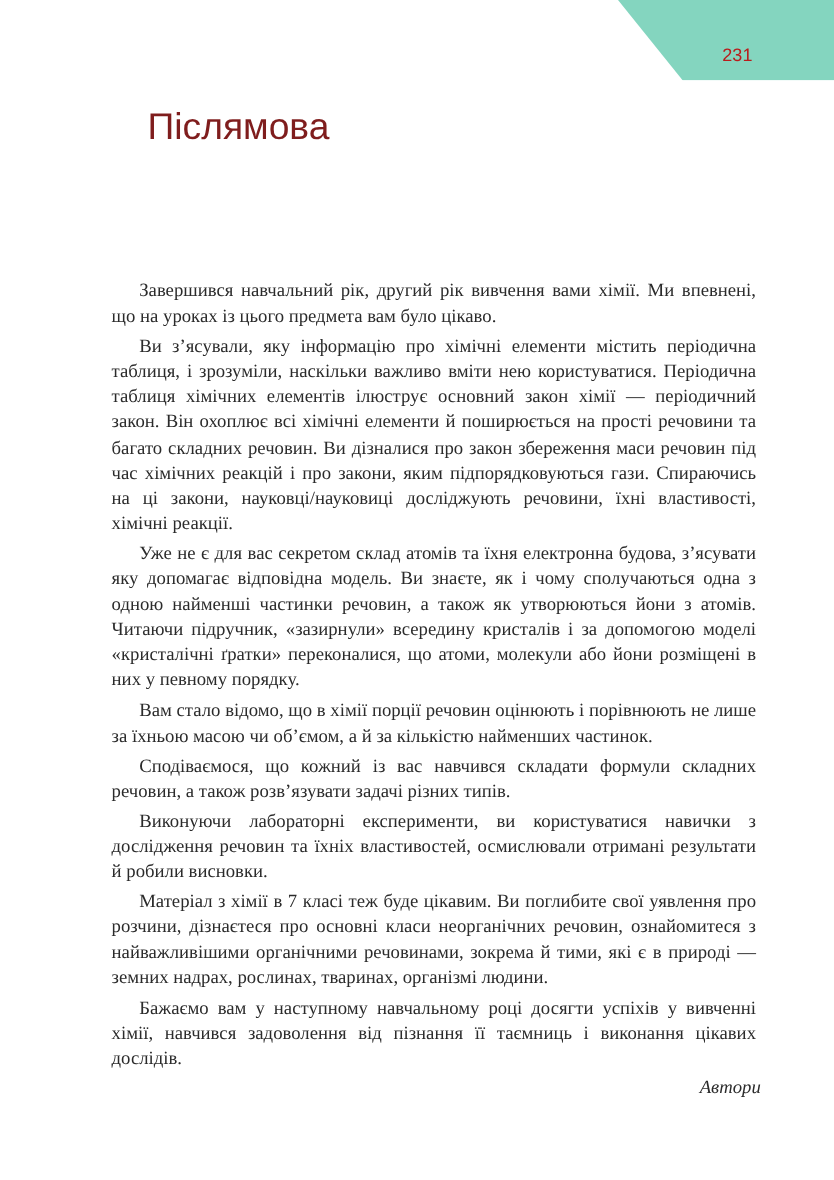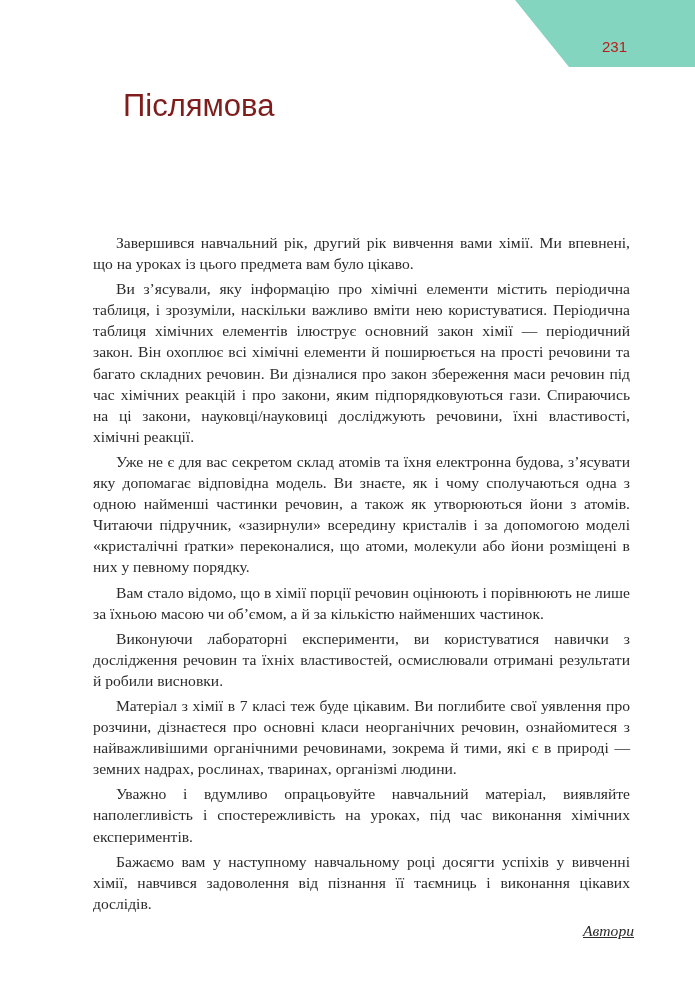--- a/index.html
+++ b/index.html
@@ -24,36 +24,36 @@
     color: #7f1d1d; margin: 0;
   }
   .body-text {
     position: absolute; left: 89px; top: 228px; width: 545px;
     font-family: "Liberation Serif", "DejaVu Serif", serif;
     font-size: 15.6px; line-height: 21.1px; text-align: justify;
     hyphens: manual;
   }
   .body-text p { margin: 4px; text-indent: 23px; }
   .signature {
-    position: absolute; right: 61px; top: 922px;
-    font-family: "Liberation Serif", serif; font-style: italic; font-size: 15.6px; text-decoration: underline;
+    position: absolute; right: 61px; top: 898px;
+    font-family: "Liberation Serif", serif; font-style: italic; font-size: 15.6px;
   }
 </style>
 </head>
 <body>
 
 <div class="page-tab" style="background: rgb(132, 213, 191);"></div>
 <div class="page-number">231</div>
 
 <h1 class="title">Післямова</h1>
 
 <div class="body-text">
   <p>Завершився навчальний рік, другий рік вивчення вами хімії. Ми впевнені, що на уроках із цього предмета вам було цікаво.</p>
   <p>Ви з’ясували, яку інформацію про хімічні елементи містить періодична таблиця, і зрозуміли, наскільки важливо вміти нею користуватися. Періодична таблиця хімічних елементів ілюструє основний закон хімії — періодичний закон. Він охоплює всі хімічні елементи й поширюється на прості речовини та багато складних речовин. Ви дізналися про закон збереження маси речовин під час хімічних реакцій і про закони, яким підпорядковуються гази. Спираючись на ці закони, науковці/науковиці досліджують речовини, їхні властивості, хімічні реакції.</p>
   <p>Уже не є для вас секретом склад атомів та їхня електронна будова, з’ясувати яку допомагає відповідна модель. Ви знаєте, як і чому сполучаються одна з одною найменші частинки речовин, а також як утворюються йони з атомів. Читаючи підручник, «зазирнули» всередину кристалів і за допомогою моделі «кристалічні ґратки» переконалися, що атоми, молекули або йони розміщені в них у певному порядку.</p>
   <p>Вам стало відомо, що в хімії порції речовин оцінюють і порівнюють не лише за їхньою масою чи об’ємом, а й за кількістю найменших частинок.</p>
+  <p>Сподіваємося, що кожний із вас навчився складати формули складних речовин, а також розв’язувати задачі різних типів.</p>
   <p>Виконуючи лабораторні експерименти, ви користуватися навички з дослідження речовин та їхніх властивостей, осмислювали отримані результати й робили висновки.</p>
   <p>Матеріал з хімії в 7 класі теж буде цікавим. Ви поглибите свої уявлення про розчини, дізнаєтеся про основні класи неорганічних речовин, ознайомитеся з найважливішими органічними речовинами, зокрема й тими, які є в природі — земних надрах, рослинах, тваринах, організмі людини.</p>
-  <p>Уважно і вдумливо опрацьовуйте навчальний матеріал, виявляйте наполегливість і спостережливість на уроках, під час виконання хімічних експериментів.</p>
   <p>Бажаємо вам у наступному навчальному році досягти успіхів у вивченні хімії, навчився задоволення від пізнання її таємниць і виконання цікавих дослідів.</p>
 </div>
 
 <div class="signature">Автори</div>
 
 </body></html>

